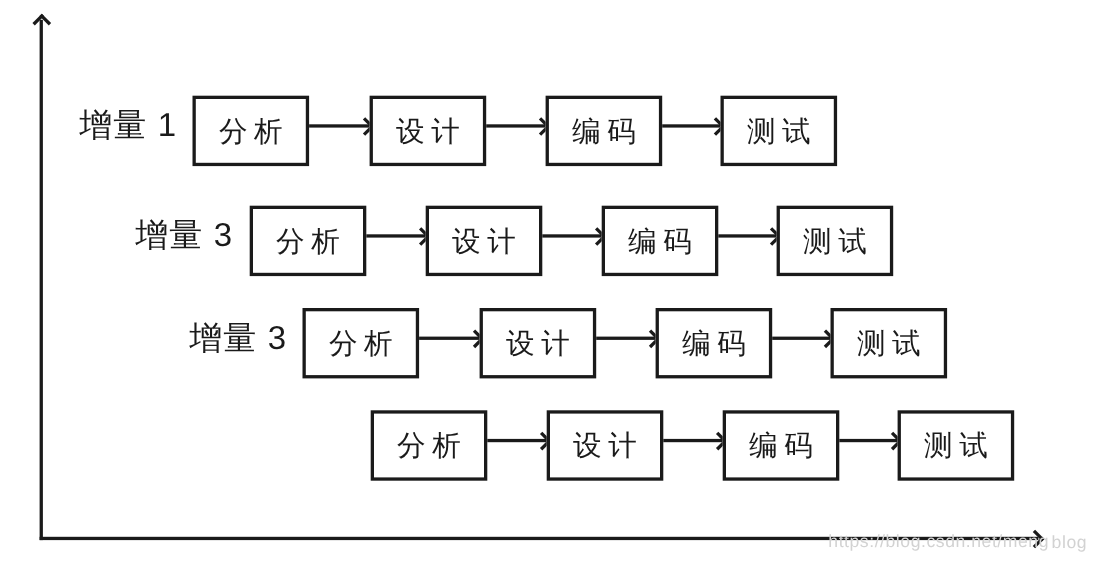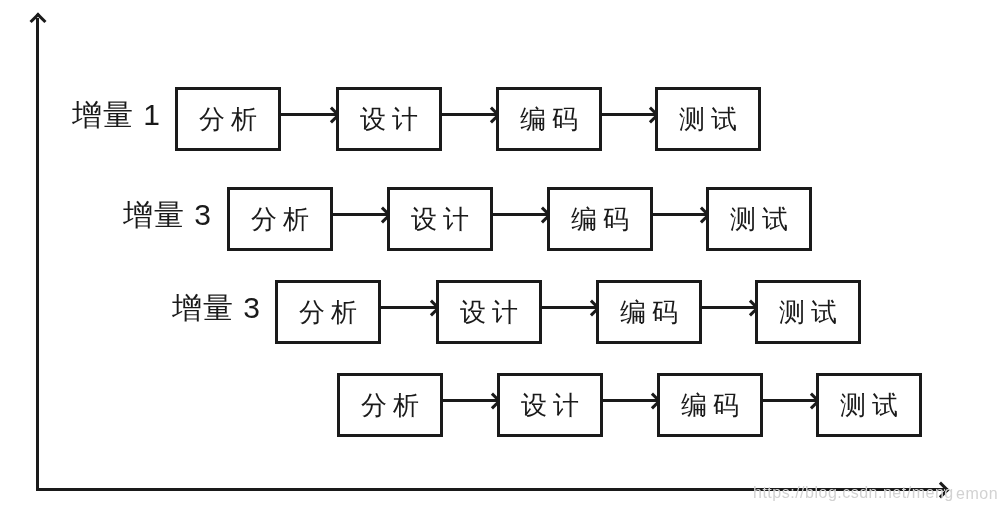--- a/index.html
+++ b/index.html
@@ -79,15 +79,15 @@
 
   <div class="box" style="left:337px;top:373px">分析</div>
   <div class="arrow" style="left:443px;top:399px;width:54px"></div>
   <div class="box" style="left:497px;top:373px">设计</div>
   <div class="arrow" style="left:603px;top:399px;width:54px"></div>
   <div class="box" style="left:657px;top:373px">编码</div>
   <div class="arrow" style="left:763px;top:399px;width:53px"></div>
   <div class="box" style="left:816px;top:373px">测试</div>
 
   <div class="watermark" style="left:753px;top:484px">https://blog.csdn.net/meng</div>
-  <div class="watermark" style="left:956px;top:485px">emon</div>
+  <div class="watermark" style="left:956px;top:485px">blog</div>
 
 </div>
 
 </body></html>

